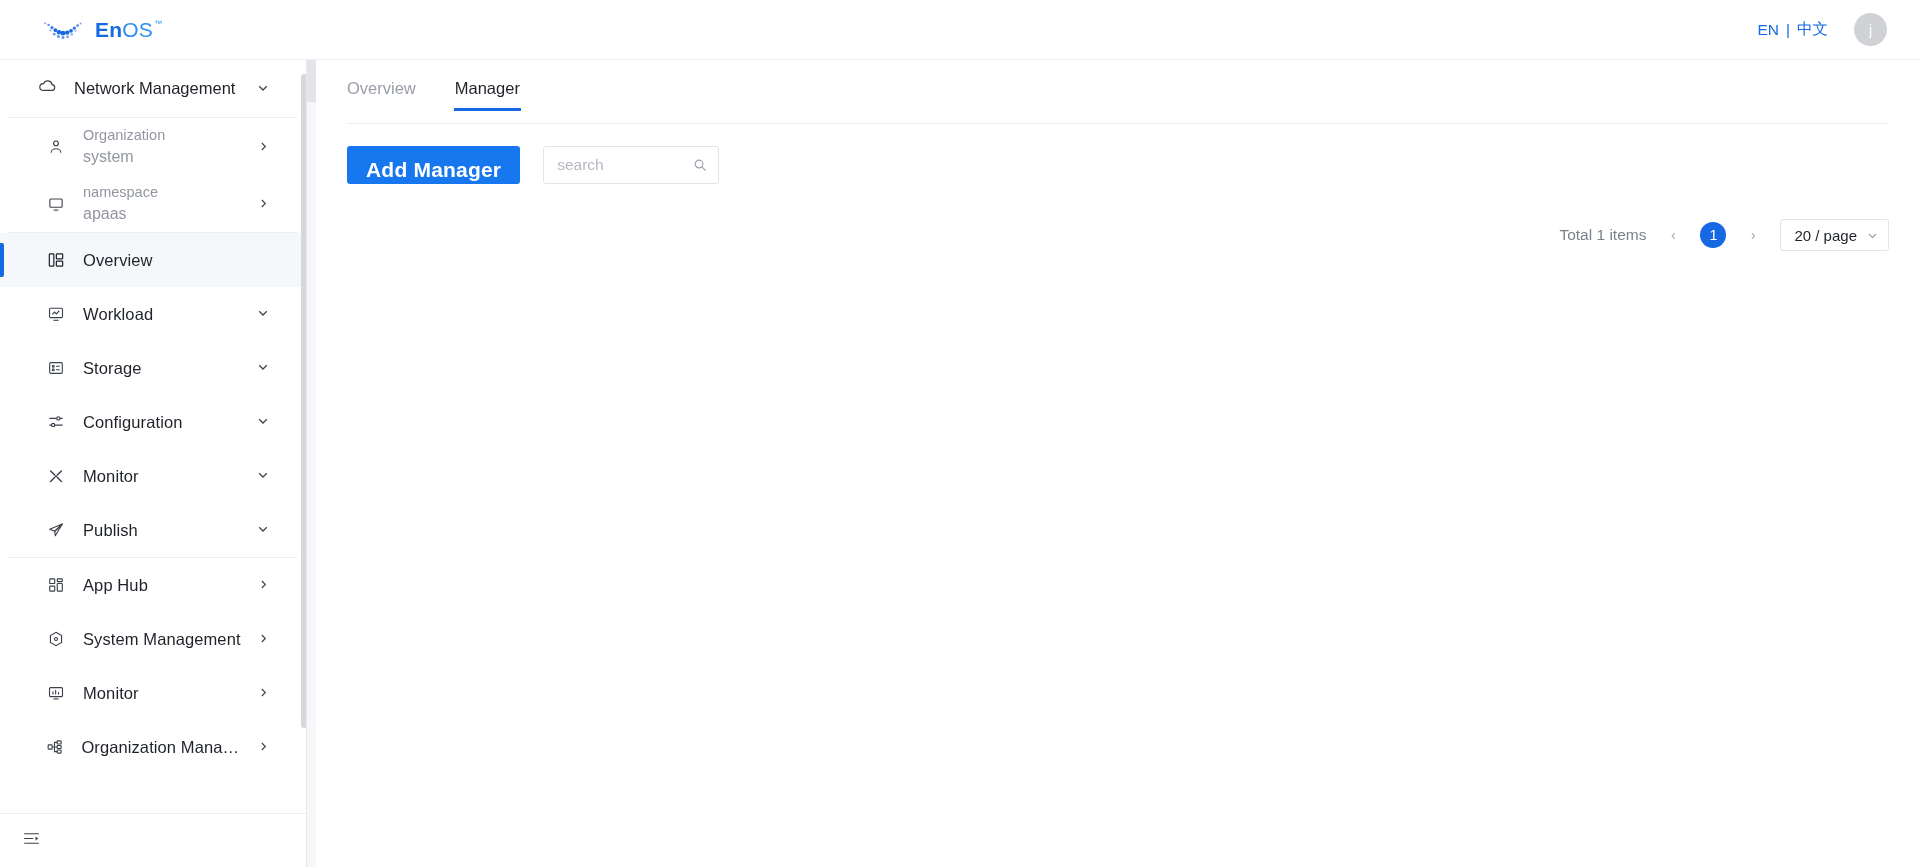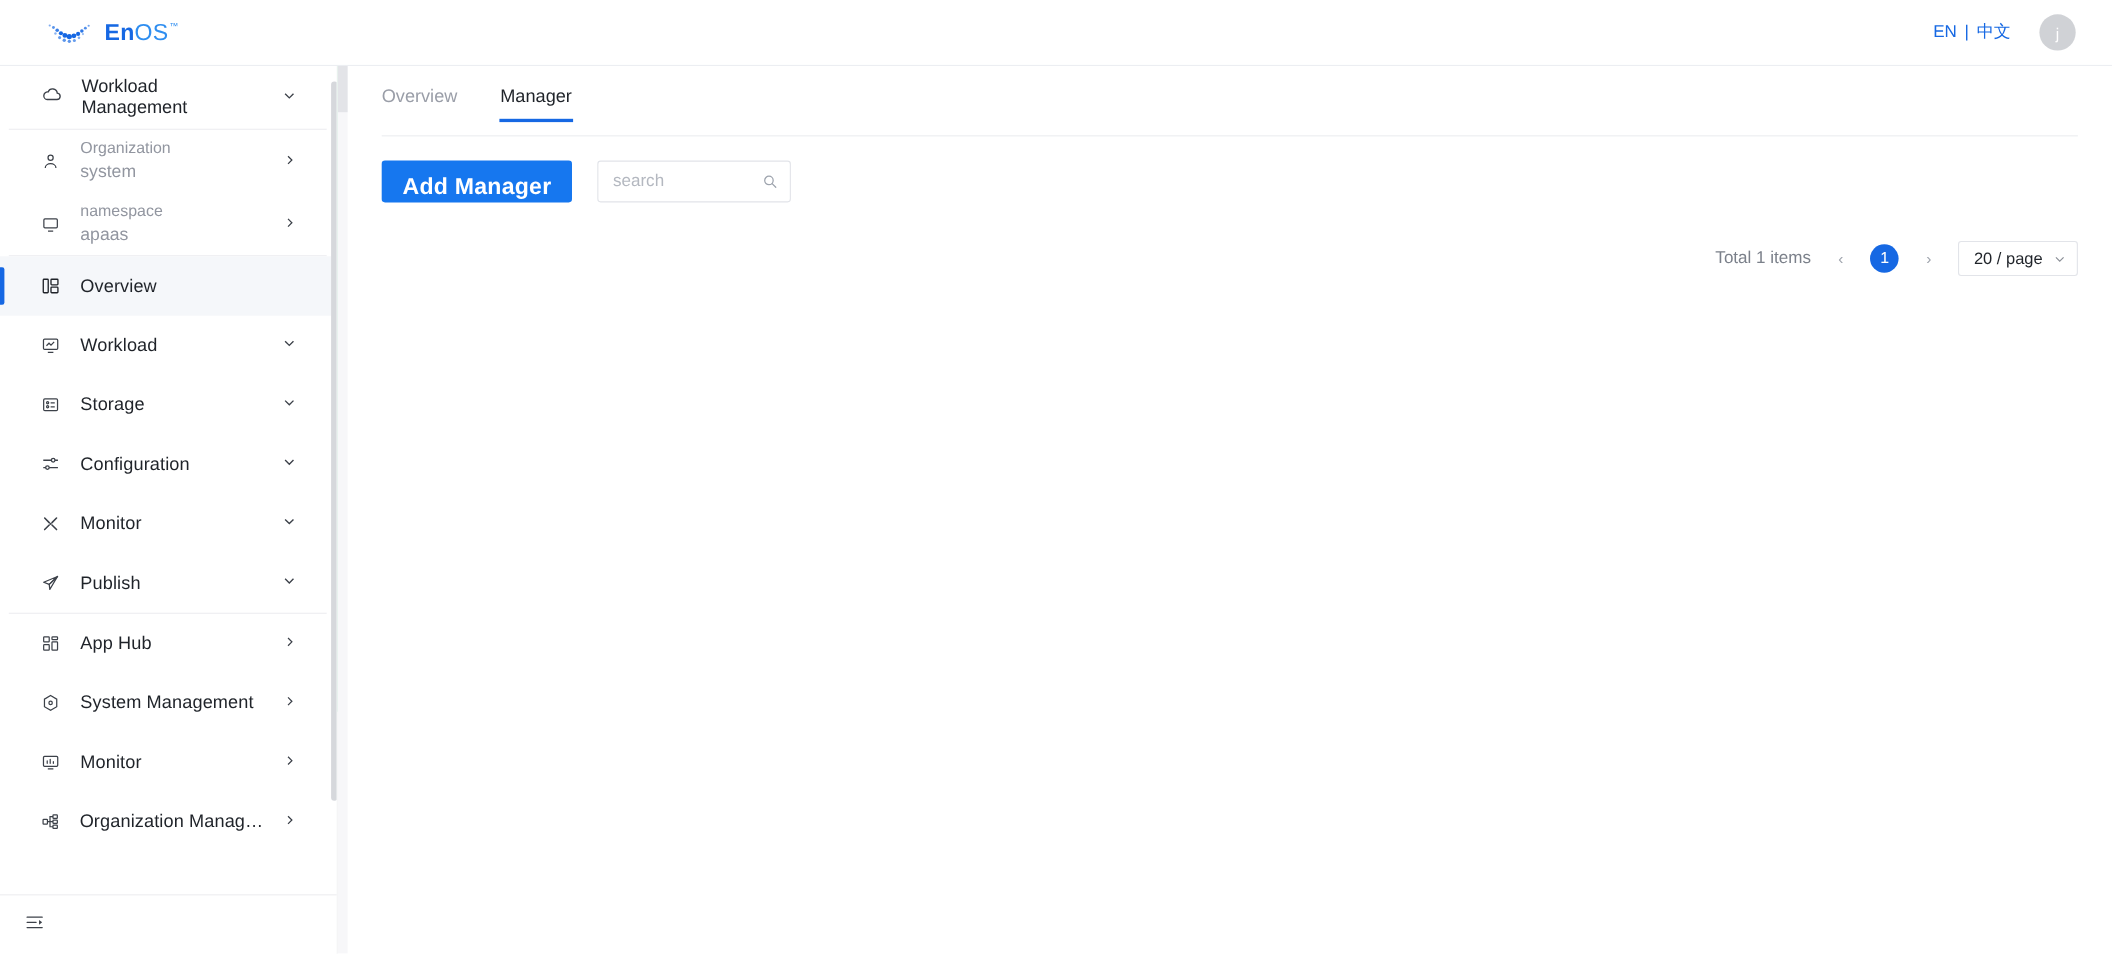--- a/index.html
+++ b/index.html
@@ -67,21 +67,21 @@
     display:flex; align-items:center; height: 57px; padding: 0 0 0 38px;
     gap: 17px;
   }
   .cluster-row .txt { font-size:16.5px; color:#1f2329; }
   .cluster-row .caret { margin-left:auto; margin-right: 38px; }
 
   .divider { height:1px; background:#ededf0; margin: 0 10px 0 8px; }
 
   .nav-item {
     position: relative; display:flex; align-items:center;
-    min-height: 54px; padding-left: 36px; gap: 17px;
+    min-height: 54px; padding-left: 46px; gap: 17px;
     cursor: pointer;
   }
   .nav-item .label { font-size: 16.5px; color:#1f2329; letter-spacing:.1px; }
   .nav-item .arrow { margin-left:auto; margin-right: 38px; }
   .nav-item.two-line { min-height: 57px; align-items:center; }
   .nav-item.two-line .label-stack {
     display:flex; flex-direction:column; justify-content:center; gap: 4px;
   }
   .nav-item.two-line .l1 { font-size: 14.5px; color:#9296a0; line-height: 1.15; }
   .nav-item.two-line .l2 { font-size: 16px; color:#9296a0; line-height: 1.15; }
@@ -250,21 +250,21 @@
 
   <div class="sidebar">
     <div class="side-scroll">
 
       <div class="cluster-row">
         <span class="ico">
           <svg width="19" height="19" viewBox="0 0 20 20" fill="none" stroke="#3c4149" stroke-width="1.3">
             <path d="M5.2 14.2h9.3a3.1 3.1 0 0 0 .3-6.18A4.6 4.6 0 0 0 6 6.9a3.6 3.6 0 0 0-.8 7.3Z"></path>
           </svg>
         </span>
-        <span class="txt">Workload Management</span>
+        <span class="txt">Network Management</span>
         <span class="caret">
           <svg width="12" height="12" viewBox="0 0 12 12" fill="none" stroke="#3c4149" stroke-width="1.25">
               <path d="M2.2 4.2 6 8l3.8-3.8"></path>
             </svg>
         </span>
       </div>
 
       <div class="divider"></div>
 
       <div class="nav-item two-line">

